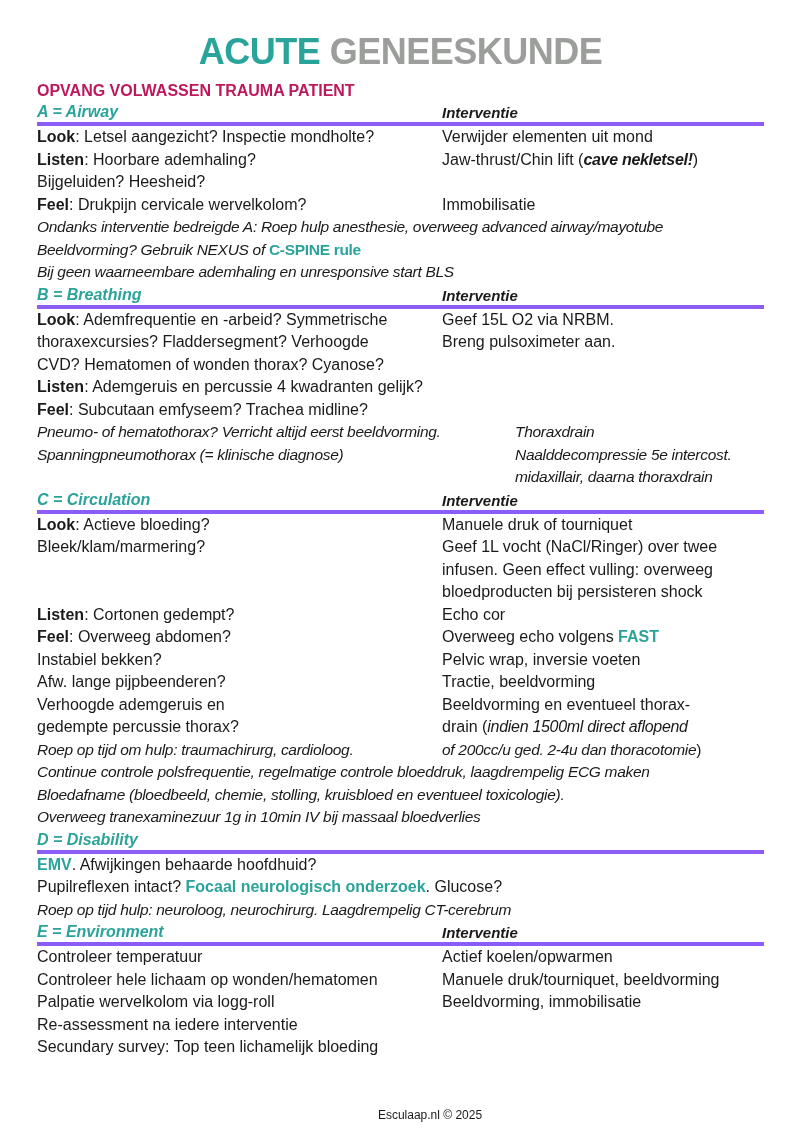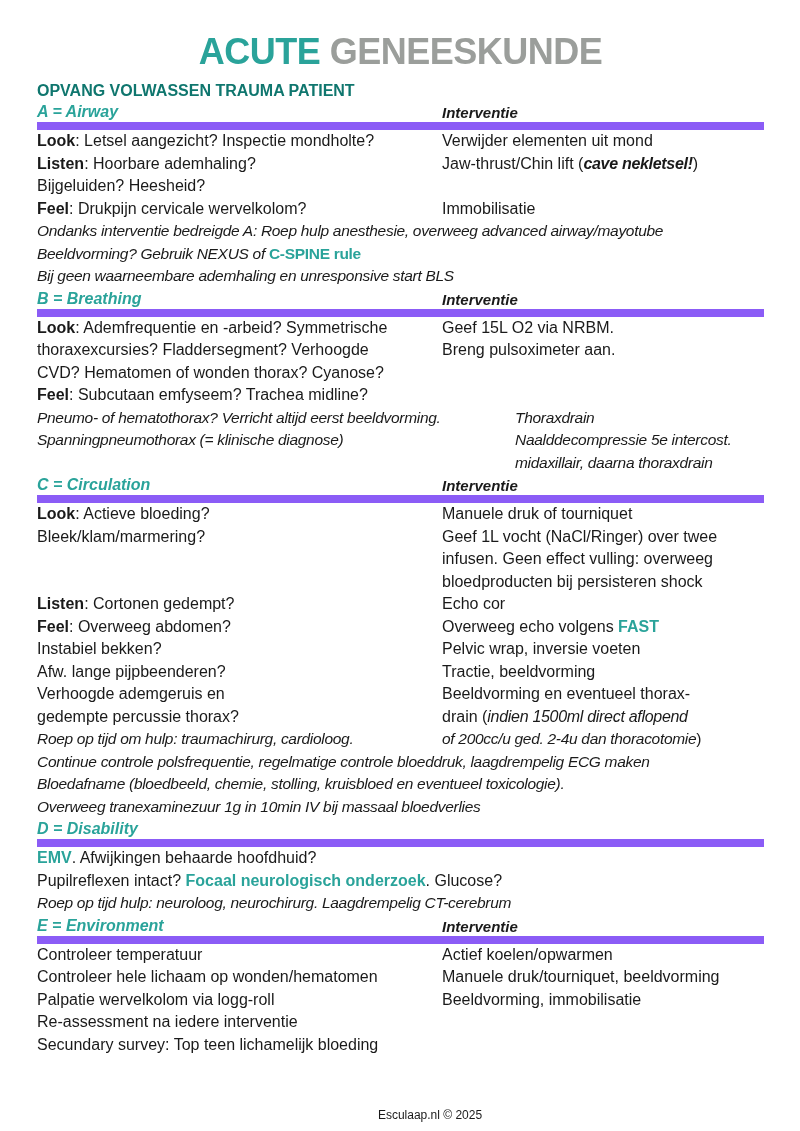--- a/index.html
+++ b/index.html
@@ -2,22 +2,22 @@
 <html><head>
 <meta charset="utf-8">
 <style>
   html, body { margin: 0; padding: 0; background: #ffffff; }
   body { width: 800px; height: 1131px; position: relative; overflow: hidden;
          font-family: "Liberation Sans", sans-serif; color: #1a1a1a; }
   .page { position: absolute; left: 37px; top: 30px; width: 727px; }
   .title { font-size: 36px; font-weight: bold; letter-spacing: -0.5px; line-height: 44px; margin: 0; text-align: center; }
   .title .t1 { color: #2aa39a; }
   .title .t2 { color: #9b9e9b; }
-  .subtitle { color: #0f766e; font-weight: bold; font-size: 16px; line-height: 20px; margin-top: 7px; }
-  .sec-head { display: flex; align-items: flex-end; border-bottom: 8px solid #8b5cf6; height: 21px; margin-top: 0; }
+  .subtitle { color: #be185d; font-weight: bold; font-size: 16px; line-height: 20px; margin-top: 7px; }
+  .sec-head { display: flex; align-items: flex-end; border-bottom: 4px solid #8b5cf6; height: 21px; margin-top: 0; }
   .sec-head .sec-title { color: #2aa39a; font-style: italic; font-weight: bold; font-size: 16px; width: 405px; line-height: 20px; }
   .sec-head .int-title { font-style: italic; font-weight: bold; font-size: 15px; line-height: 19px; }
   .row { display: flex; font-size: 16px; line-height: 22.5px; }
   .row .l { width: 405px; flex: none; }
   .row .r { flex: 1; }
   .b { font-weight: bold; }
   .it { font-style: italic; letter-spacing: -0.3px; }
   .teal { color: #2aa39a; font-weight: bold; }
   .full { font-size: 16px; line-height: 22.5px; }
   .full.it { font-size: 15.5px; }
@@ -64,20 +64,21 @@
     <div class="r">Geef 15L O2 via NRBM.</div>
   </div>
   <div class="row">
     <div class="l">thoraxexcursies? Fladdersegment? Verhoogde</div>
     <div class="r">Breng pulsoximeter aan.</div>
   </div>
   <div class="row">
     <div class="l">CVD? Hematomen of wonden thorax? Cyanose?</div>
     <div class="r"></div>
   </div>
+  <div class="full"><span class="b">Listen</span><span>: Ademgeruis en percussie 4 kwadranten gelijk?</span></div>
   <div class="full"><span class="b">Feel</span><span>:  Subcutaan emfyseem? Trachea midline?</span></div>
   <div class="row it">
     <div class="l" style="width:478px">Pneumo- of hematothorax? Verricht altijd eerst beeldvorming.</div>
     <div class="r">Thoraxdrain</div>
   </div>
   <div class="row it">
     <div class="l" style="width:478px">Spanningpneumothorax (= klinische diagnose)</div>
     <div class="r">Naalddecompressie  5e intercost.</div>
   </div>
   <div class="row it">

